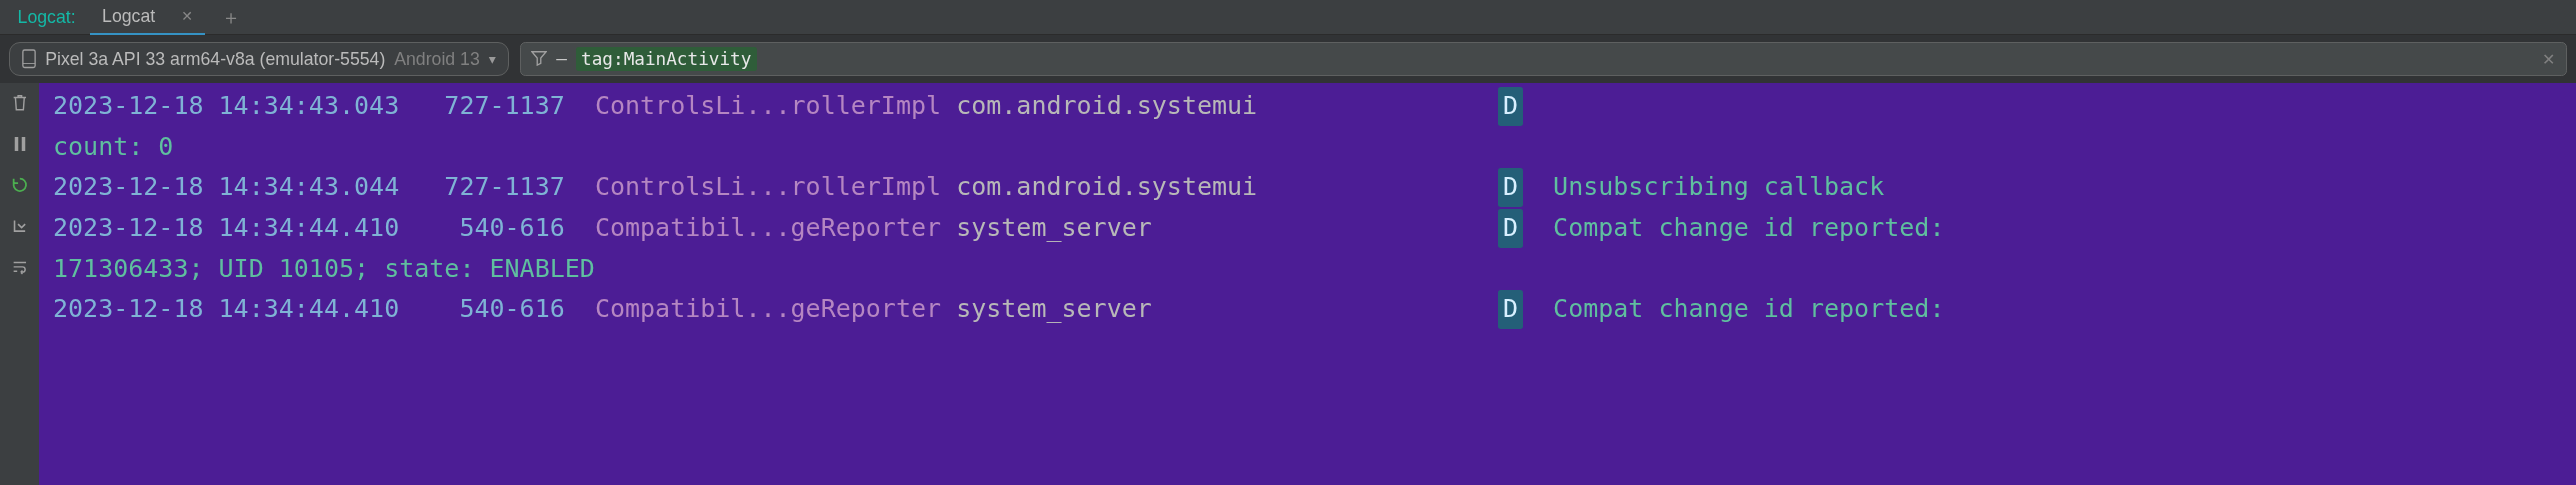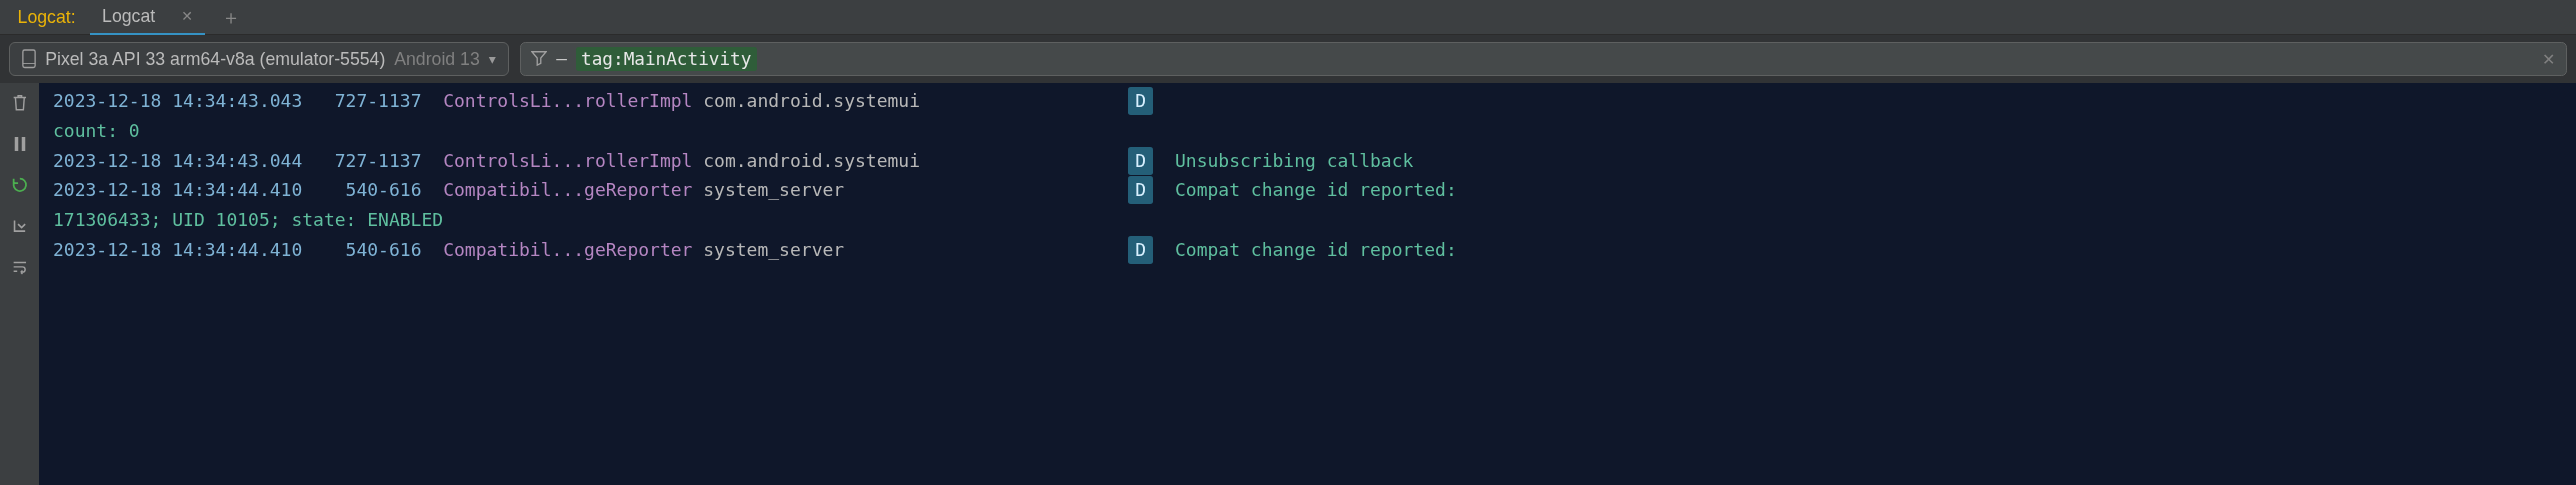--- a/index.html
+++ b/index.html
@@ -14,21 +14,21 @@
   .tab-bar {
     height: 35px;
     display: flex;
     align-items: center;
     background: #3c3f41;
     border-bottom: 0.9px solid #2b2b2b;
     padding-left: 7px;
     gap: 3.5px;
   }
   .tab-title {
-    color: #eab308;
+    color: #14b8a6;
     font-size: 17.7px;
     padding: 0 10.6px;
   }
   .tab {
     display: flex;
     align-items: center;
     gap: 26px;
     padding: 5.3px 12.4px;
     cursor: pointer;
     color: #bbbbbb;
@@ -57,21 +57,21 @@
     padding: 7px 8.9px;
     background: #313335;
     height: 48px;
   }
   .device-dropdown {
     display: inline-flex;
     align-items: center;
     gap: 8.9px;
     background: #3c3f41;
     border: 0.9px solid #5e6060;
-    border-radius: 6px;
+    border-radius: 11px;
     padding: 3.5px 12.4px;
     height: 34px;
     cursor: pointer;
   }
   .device-dropdown .device-icon svg { display:block; }
   .device-name { color: #bbbbbb; font-size: 17.7px; }
   .android-ver { color: #808080; font-size: 17.7px; }
   .chev { color: #9a9a9a; }
   .filter-box {
     flex: 1;
@@ -113,24 +113,24 @@
     gap: 16px;
   }
   .side-btn {
     width: 25px; height: 25px;
     display:flex; align-items:center; justify-content:center;
     cursor:pointer;
     color:#a0a0a0;
   }
   .log-area {
     flex: 1;
-    background: #0f172a;
+    background: #4c1d95;
     padding: 3.5px 0;
     font-family: "Menlo","Consolas",monospace;
-    font-size: 18px;
+    font-size: 25px;
     line-height: 1.55;
     overflow: hidden;
   }
   .log-row {
     display: flex;
     flex-wrap: wrap;
     padding: 0.9px 14px;
     white-space: pre;
     position: relative;
   }

